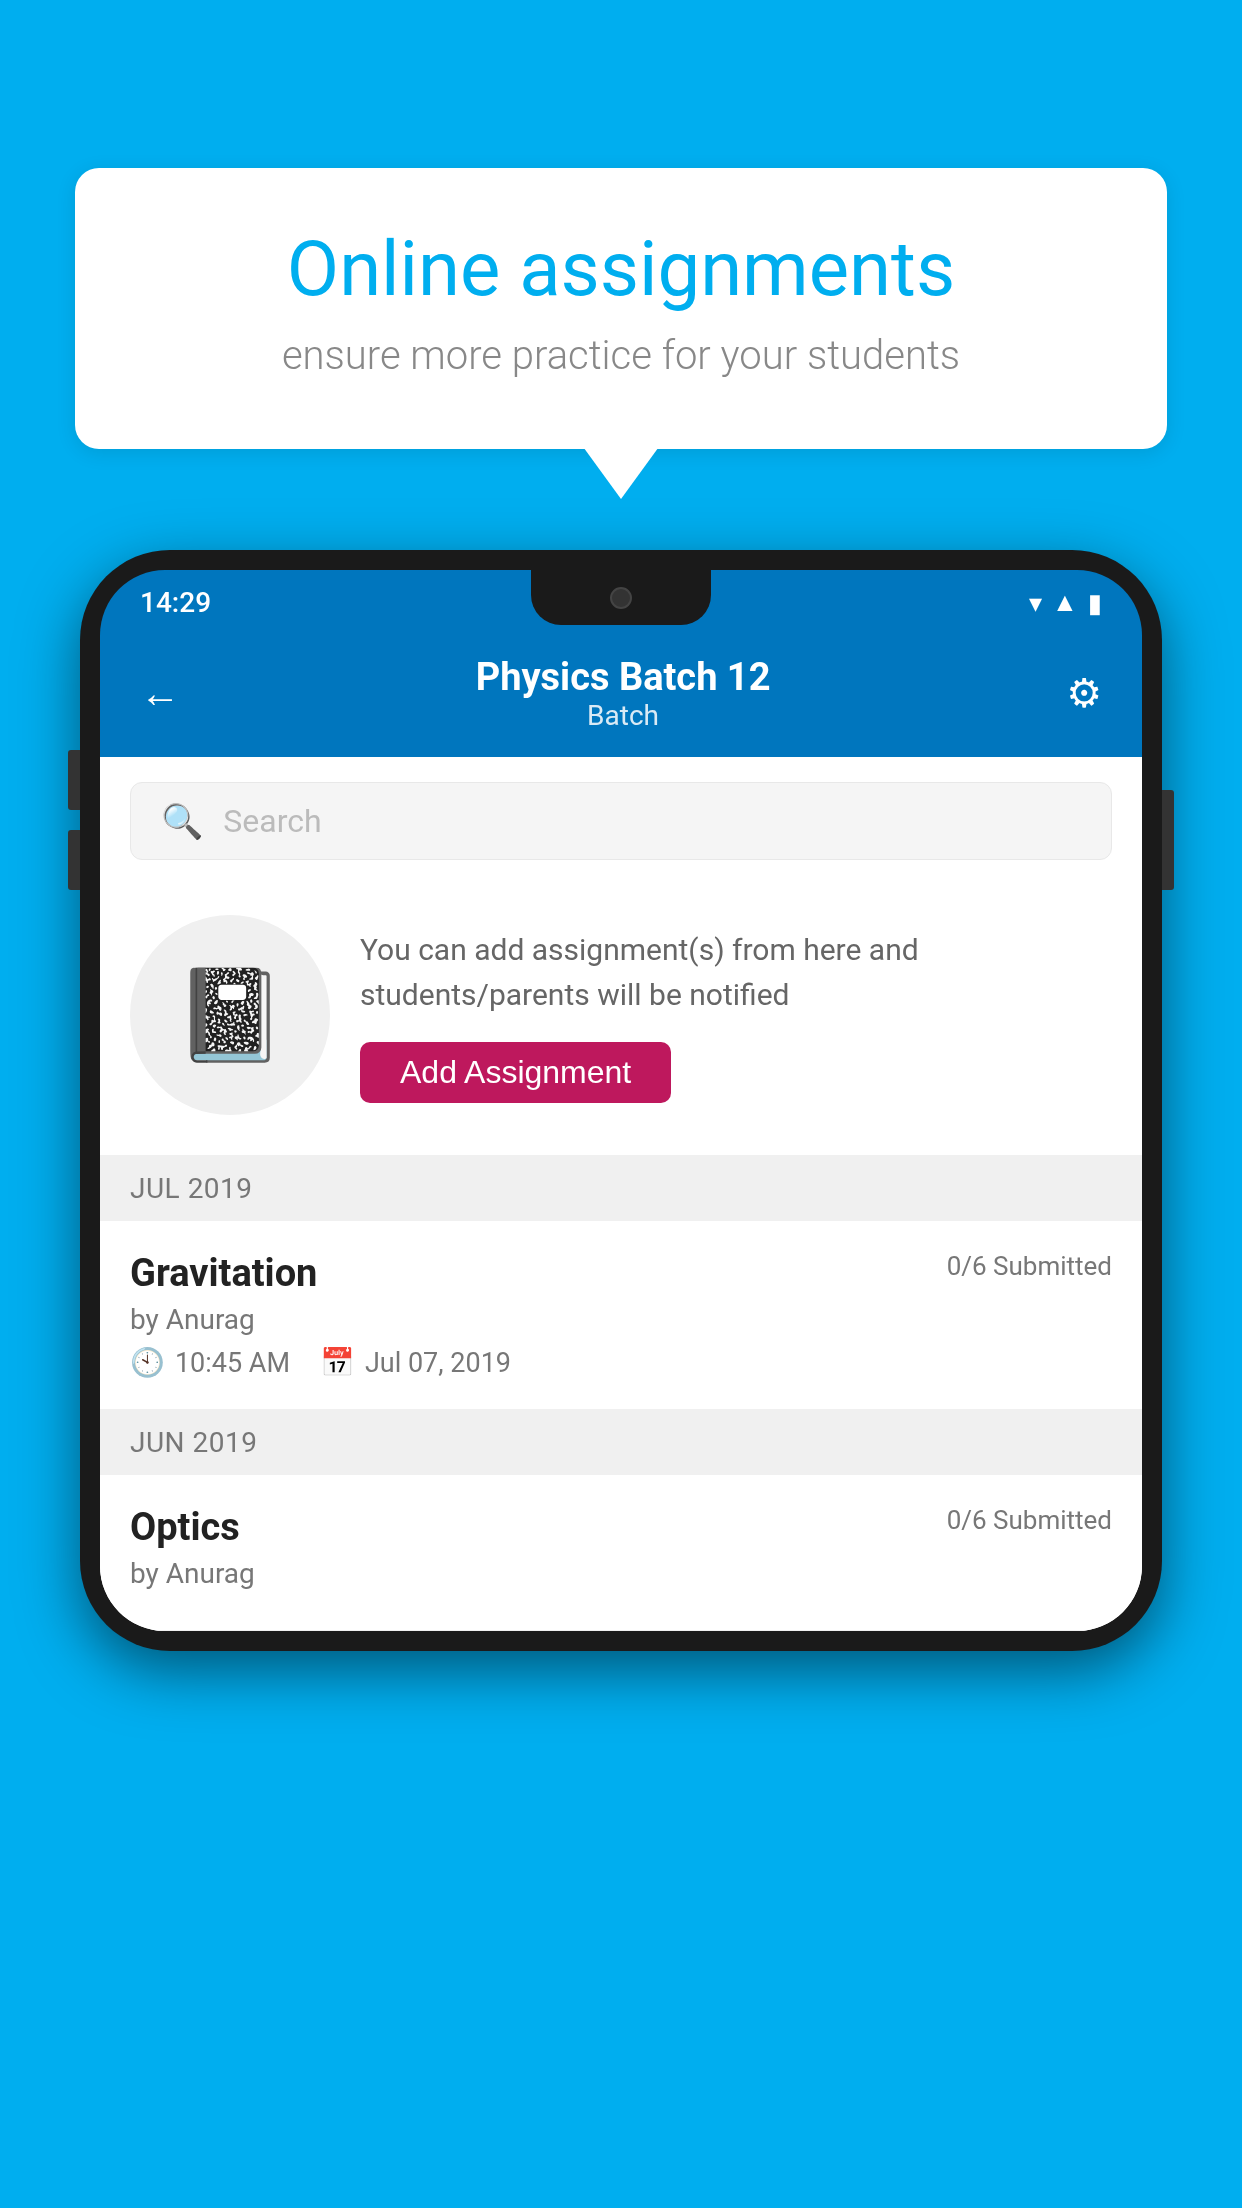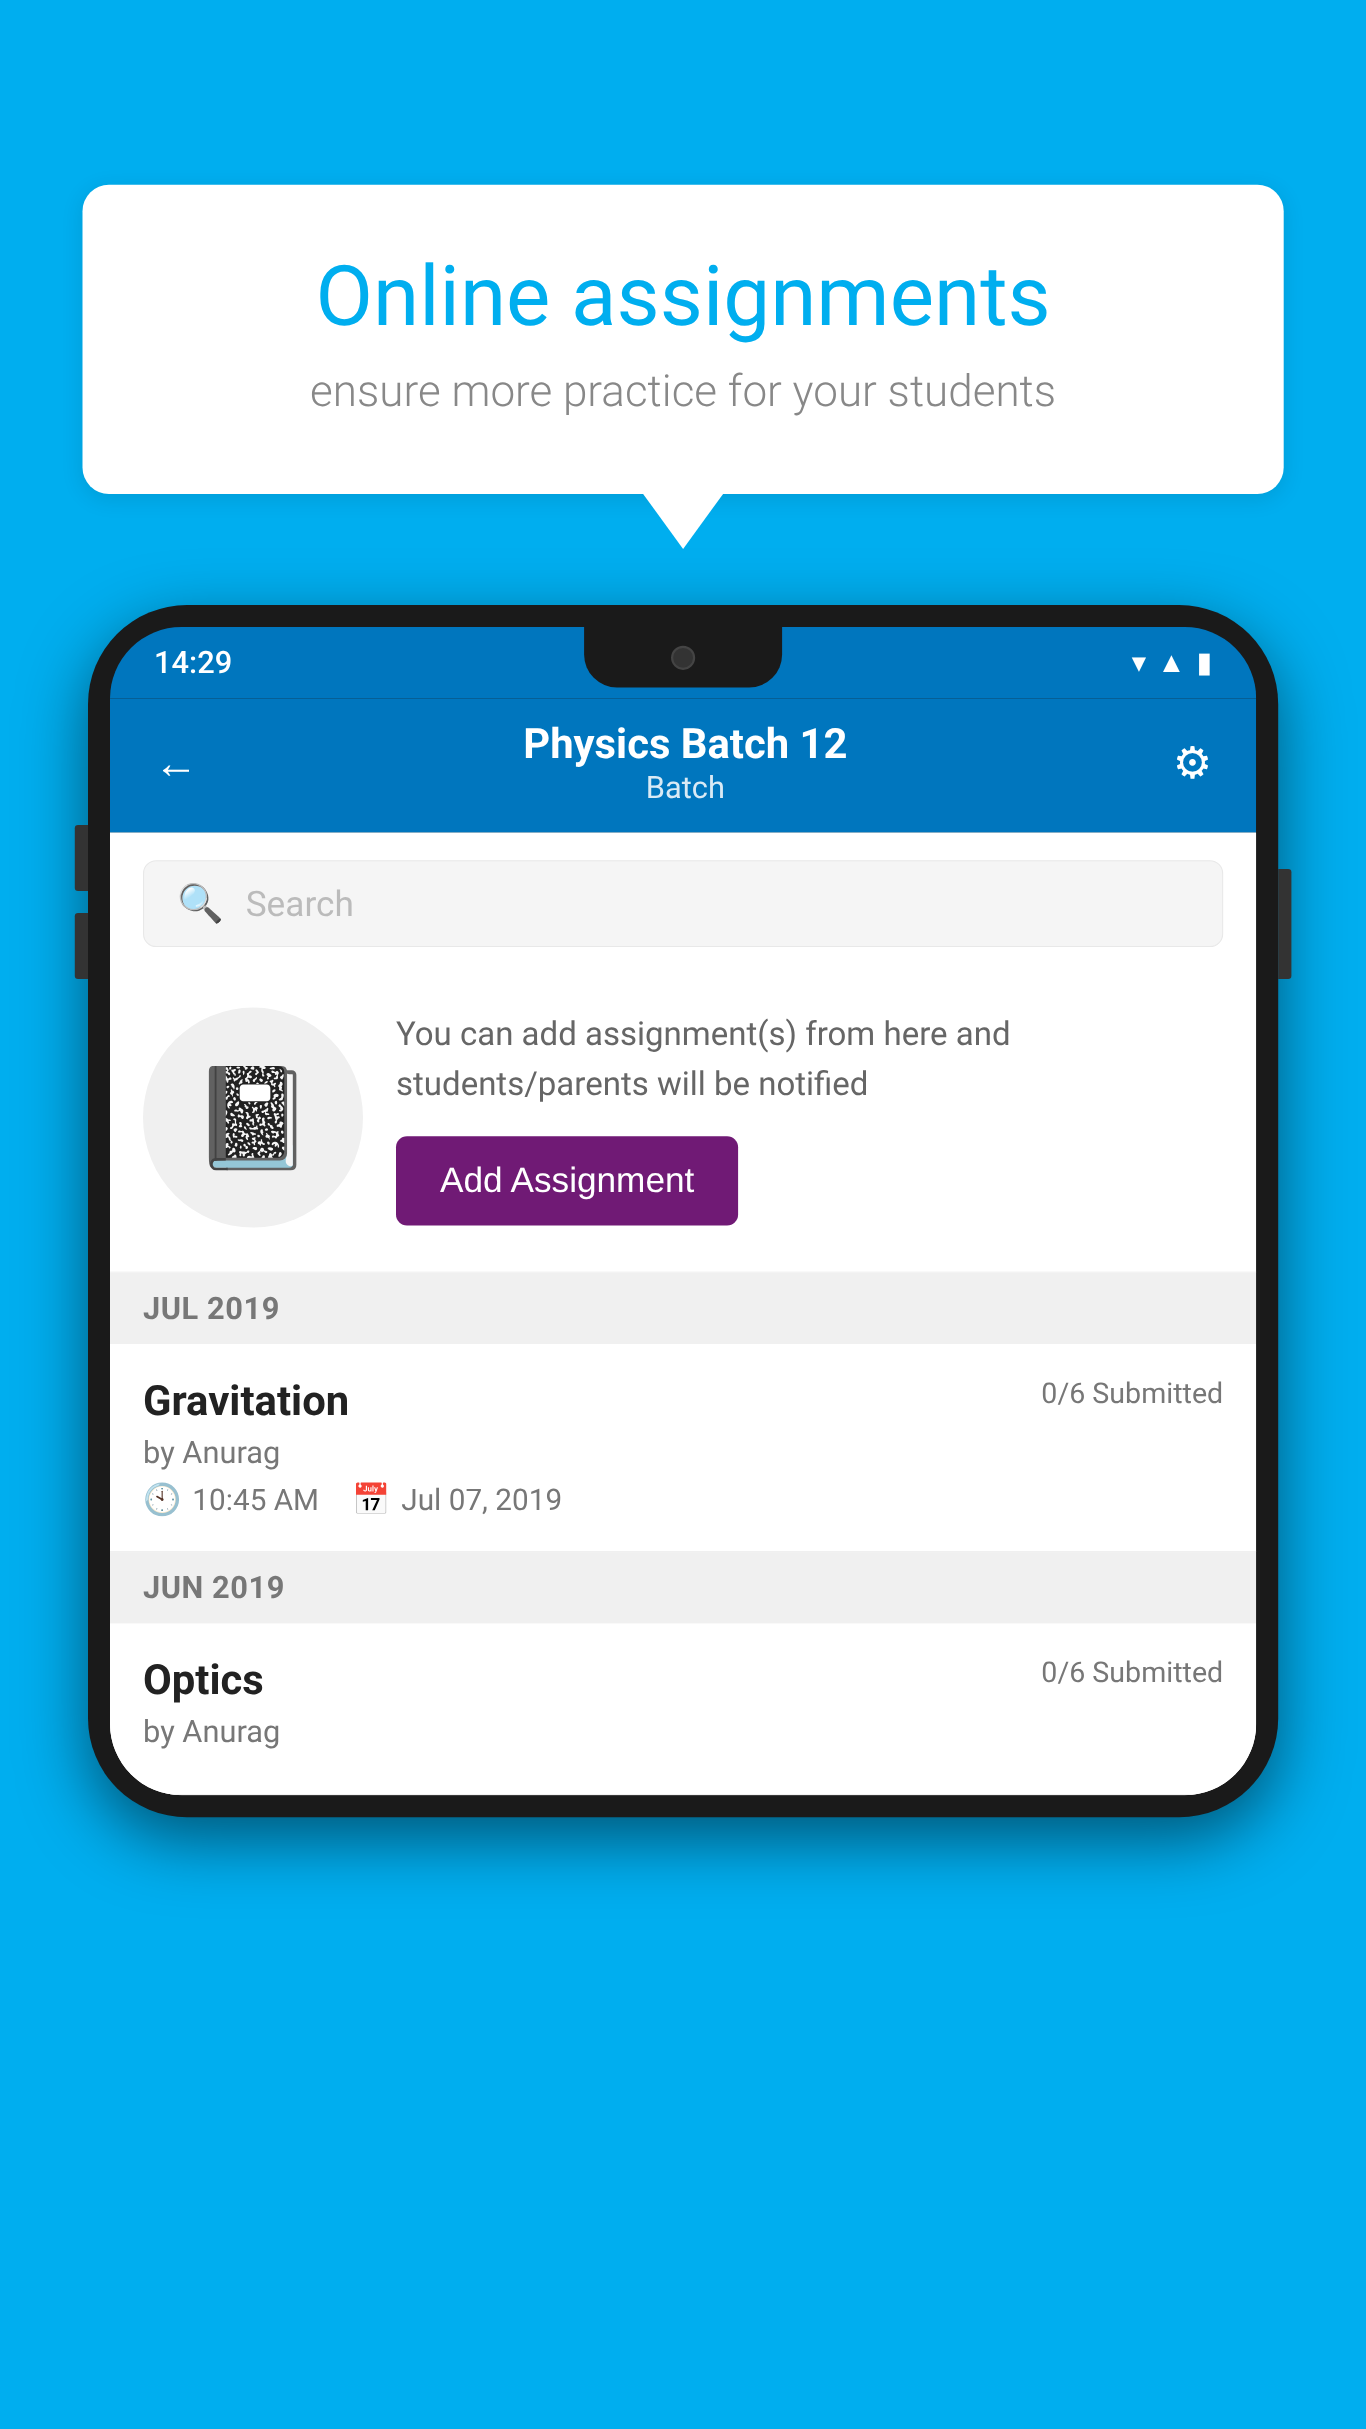--- a/index.html
+++ b/index.html
@@ -259,38 +259,38 @@
     }
 
     .promo-text {
       font-size: 30px;
       color: #666;
       line-height: 1.5;
       margin-bottom: 25px;
     }
 
     .add-assignment-btn {
-      background: #701a75;
+      background: #be185d;
       color: white;
       border: none;
       border-radius: 10px;
-      padding: 22px 40px;
+      padding: 12px 40px;
       font-size: 32px;
       font-weight: 500;
       cursor: pointer;
       display: inline-block;
     }
 
     
     .section-header {
       background: #f0f0f0;
       padding: 16px 30px;
       font-size: 28px;
       color: #777;
-      font-weight: 700;
+      font-weight: 400;
       letter-spacing: 0.5px;
     }
 
     
     .assignment-item {
       background: white;
       padding: 30px 30px 30px;
       border-bottom: 1px solid #f0f0f0;
     }
 

